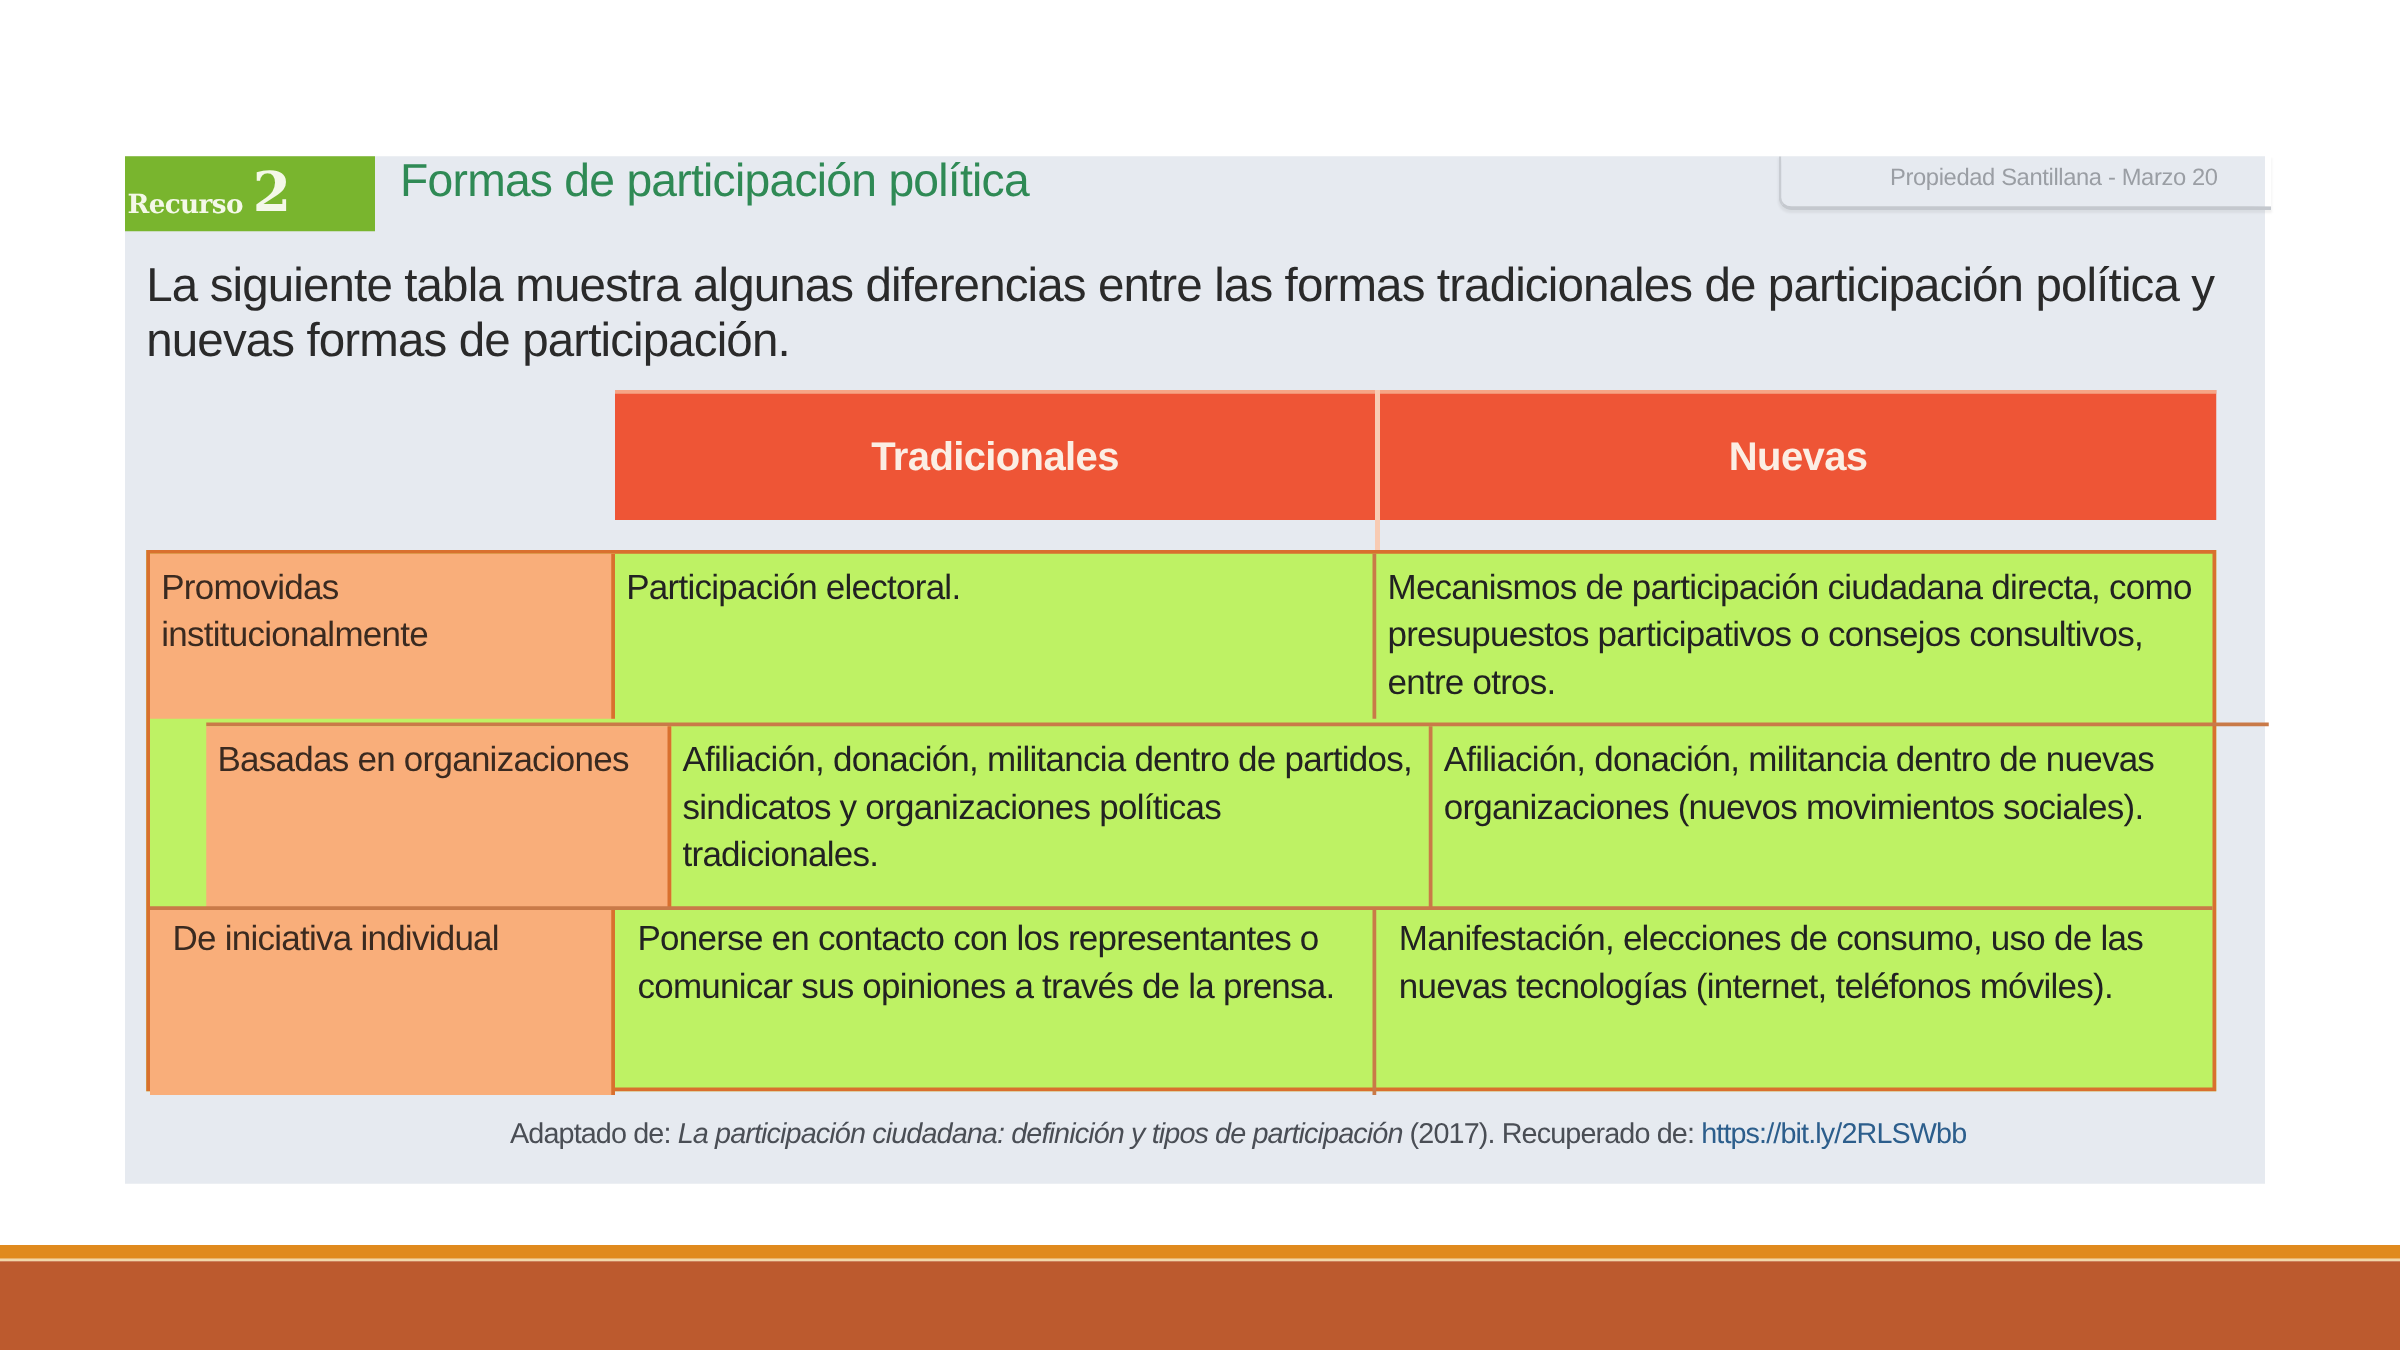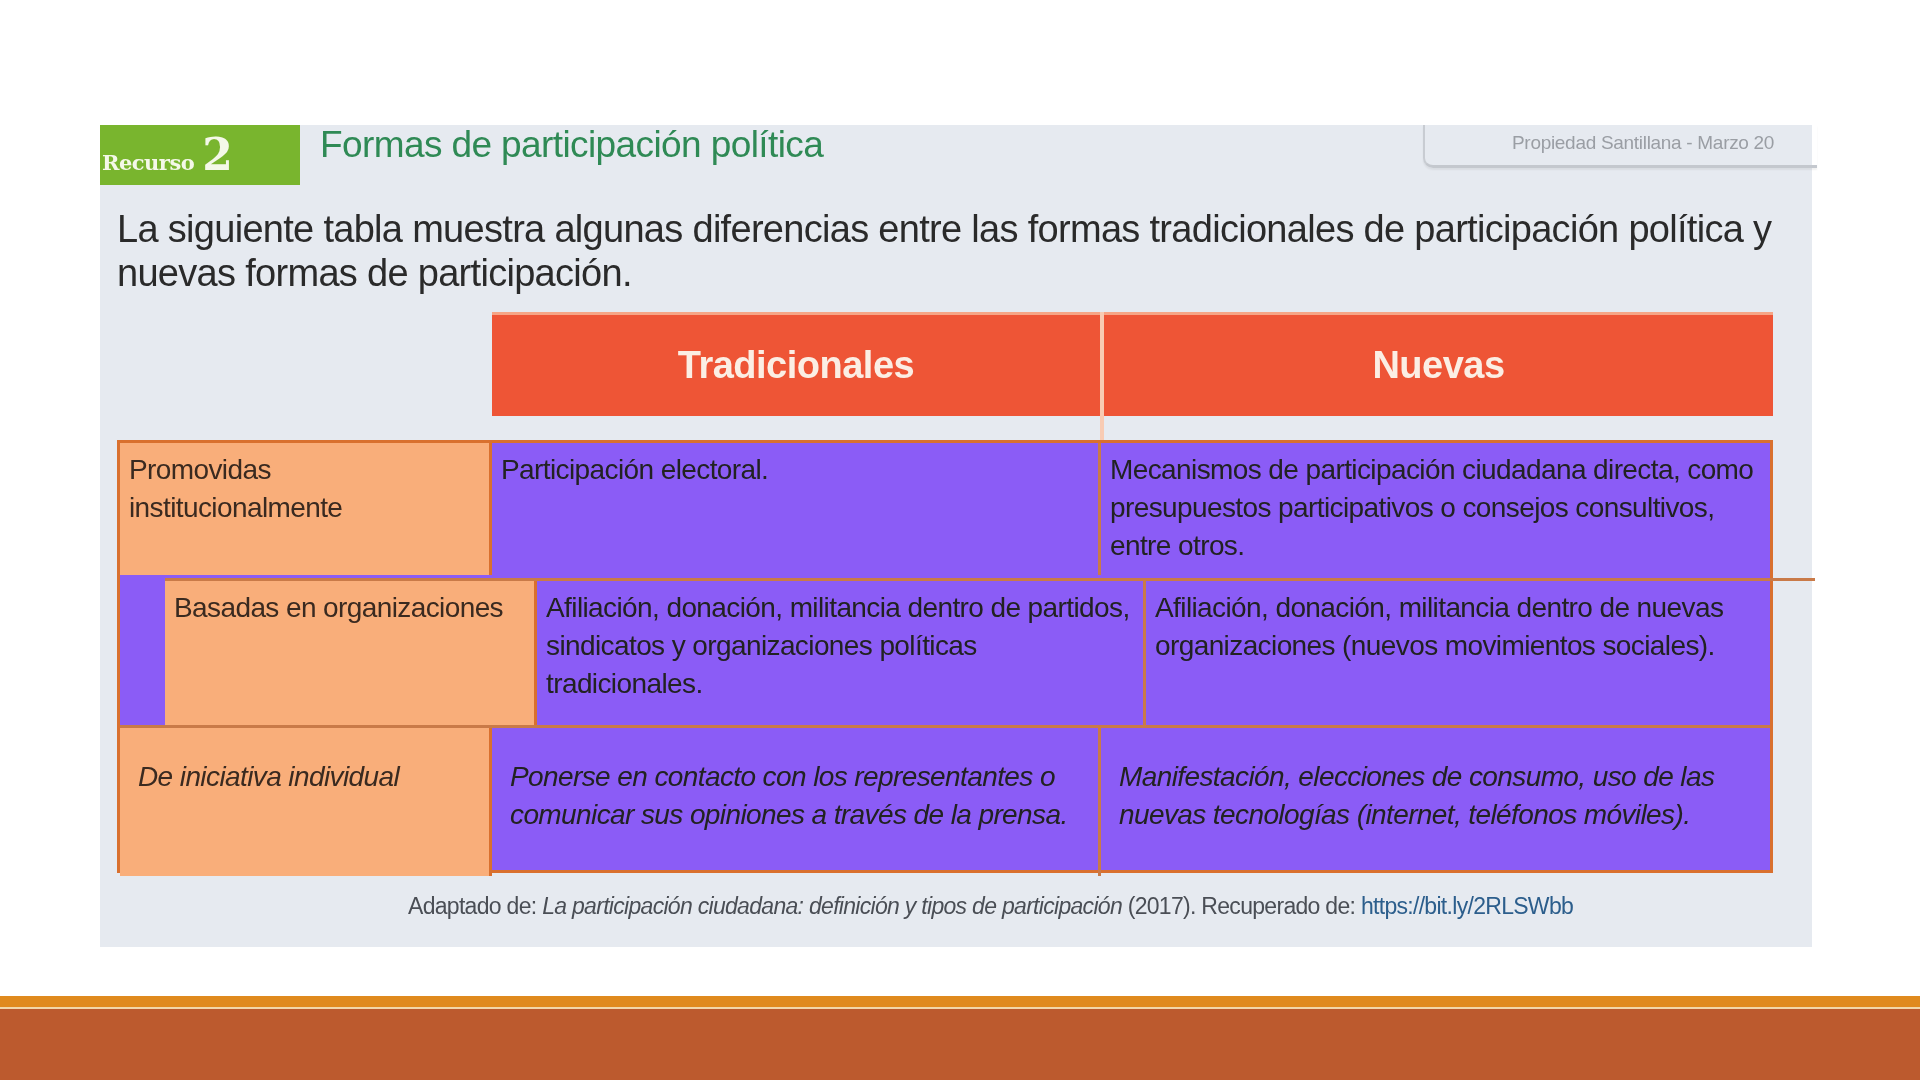--- a/index.html
+++ b/index.html
@@ -39,46 +39,46 @@
   }
   .intro {
     position: absolute; left: 117px; top: 207px; width: 1680px;
     font-size: 38px; line-height: 44px; color: #2a2a2a; letter-spacing: -0.7px;
   }
   .tbl {
     position: absolute; left: 117px; top: 312px; width: 1656px; height: 561px;
   }
   .hdr {
     position: absolute; top: 0; height: 104px; background: #ee5536;
-    color: #fbeee4; font-weight: bold; font-size: 38px; letter-spacing: -0.5px;
+    color: #fbeee4; font-weight: bold; font-size: 32px; letter-spacing: -0.5px;
     display: flex; align-items: center; justify-content: center;
     border-top: 3px solid #f6a586; box-sizing: border-box;
   }
   .hdr.c1 { left: 375px; width: 608px; }
   .hdr.c2 { left: 987px; width: 669px; }
   .hdr-gap {
     position: absolute; left: 983px; top: 0; width: 4px; height: 128px; background: #f8cbb3;
   }
   .body {
     position: absolute; left: 0; top: 128px; width: 1656px; height: 433px;
-    border: 3px solid #d9702e; box-sizing: border-box; background: #8b5cf6;
+    border: 3px solid #d9702e; box-sizing: border-box; background: #bef264;
   }
   .row { position: absolute; left: 0; width: 100%; }
   .row.r1 { top: 0; height: 132px; }
   .row.r2 { top: 135px; height: 147px; border-top: 3px solid #c97a48; margin-left: 45px; }
   .row.r3 { top: 282px; height: 148px; border-top: 3px solid #c97a48; }
   .cell {
     position: absolute; top: 0; bottom: 0; box-sizing: border-box;
     font-size: 28px; line-height: 38px; color: #222222; letter-spacing: -0.6px;
     padding: 8px 8px 0 9px;
   }
   .cell.lbl { left: 0; width: 372px; background: #f9ae7a; border-right: 3px solid #d9702e; color: #3a2a20; }
   .cell.trad { left: 372px; width: 609px; border-right: 3px solid #c97a48; }
   .cell.nuev { left: 981px; right: 0; }
-  .row.r3 .cell { padding-top: 30px; font-style: italic; }
+  .row.r3 .cell { padding-top: 4px; }
   .row.r3 .cell.trad, .row.r3 .cell.nuev { padding-left: 18px; }
   .row.r3 .cell.lbl { padding-left: 18px; }
   .citation {
     position: absolute; left: 408px; top: 893px; white-space: nowrap;
     font-size: 23px; color: #4a4e55; letter-spacing: -0.7px;
   }
   .citation i { font-style: italic; }
   .citation .link { color: #2c5e8c; }
   .footer-stripe {
     position: absolute; left: 0; top: 996px; width: 1920px; height: 11px; background: #e08a1e;

